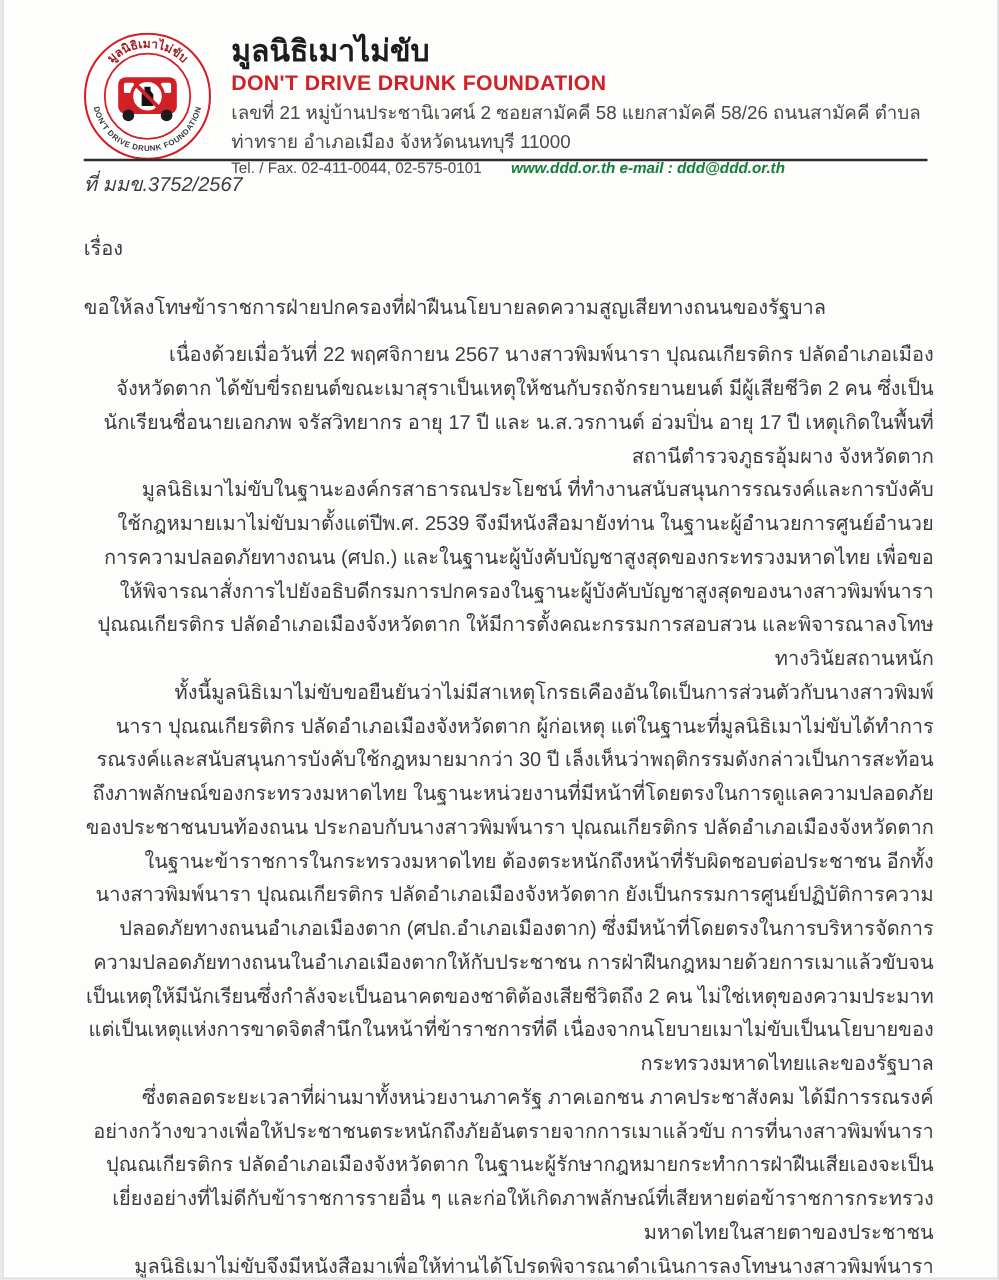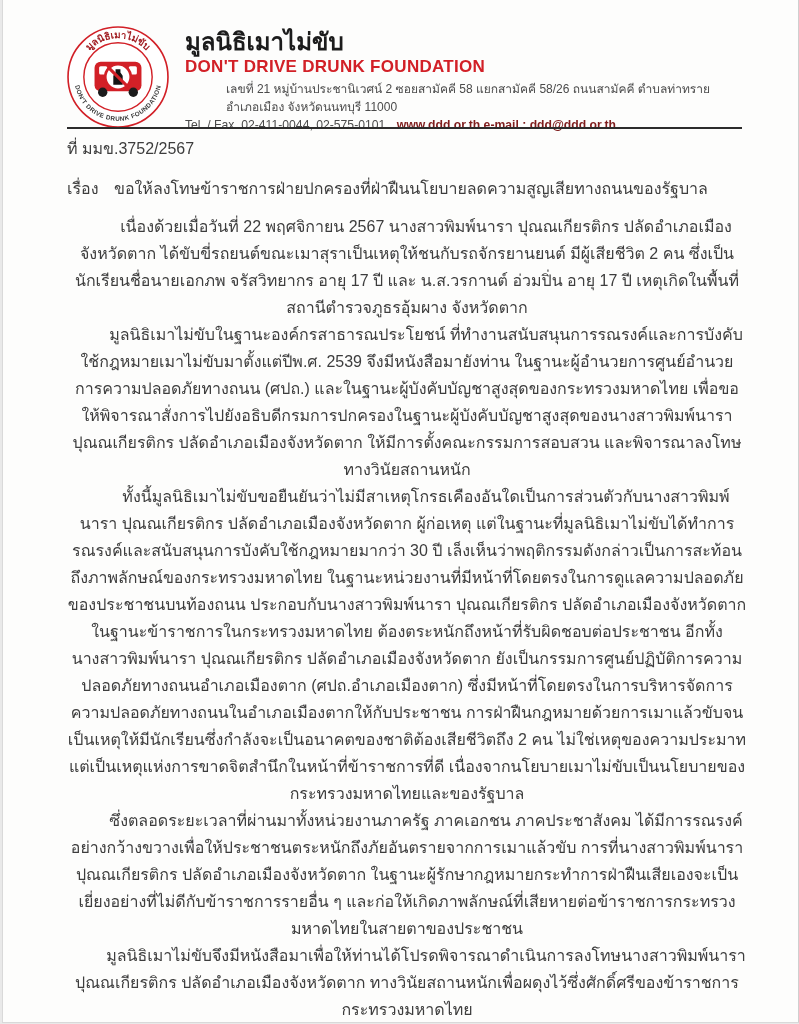--- a/index.html
+++ b/index.html
@@ -27,39 +27,39 @@
   .logo-wrap{flex:0 0 102px;}
   .head-text{flex:1;min-width:0;padding-top:2px;}
   .org-thai{
     margin:0;font-size:24px;font-weight:bold;color:#1c1c1c;
     line-height:1.15;
   }
   .org-eng{
     margin:1px 0 4px 0;font-size:17px;font-weight:bold;color:#d22027;
     letter-spacing:.3px;line-height:1.15;
   }
-  .addr{font-size:12px;color:#4a4a4a;line-height:1.5;margin-left:41px;}
+  .addr{font-size:15px;color:#4a4a4a;line-height:1.5;}
   .telline{font-size:12.2px;color:#4a4a4a;margin-top:2px;}
-  .telline .red{color:#7f1d1d;font-weight:bold;margin-left:8px;}
+  .telline .red{color:#15803d;font-weight:bold;margin-left:20px;font-style:italic;}
   .head-rule{
     position:absolute;top:127px;left:64px;right:56px;height:2px;
     background:#2c2c2c;
   }
   
   .body-block{
     position:absolute;top:135px;left:64px;width:680px;
     font-size:16px;line-height:27px;color:#3d3d3d;
   }
-  .refno{margin:0;}
+  .refno{margin:0;font-style:italic;}
   .dateline{margin:11px 0 0 0;padding-left:326px;}
-  .kv-row{display:flex;margin-top:13px;}
+  .kv-row{display:flex;margin-top:24px;flex-direction:column;}
   .kv-label{flex:0 0 47px;}
   .kv-value{flex:1;}
   .paragraphs{margin-top:11px;}
-  .paragraphs p{margin:0;text-indent:38px;text-align:center;}
+  .paragraphs p{margin:0;text-indent:38px;text-align:right;}
 </style>
 </head>
 <body>
 
 <div class="page">
 
   <div class="letterhead">
 
     <div class="logo-wrap">
       <svg width="102" height="102" viewBox="0 0 100 100">

